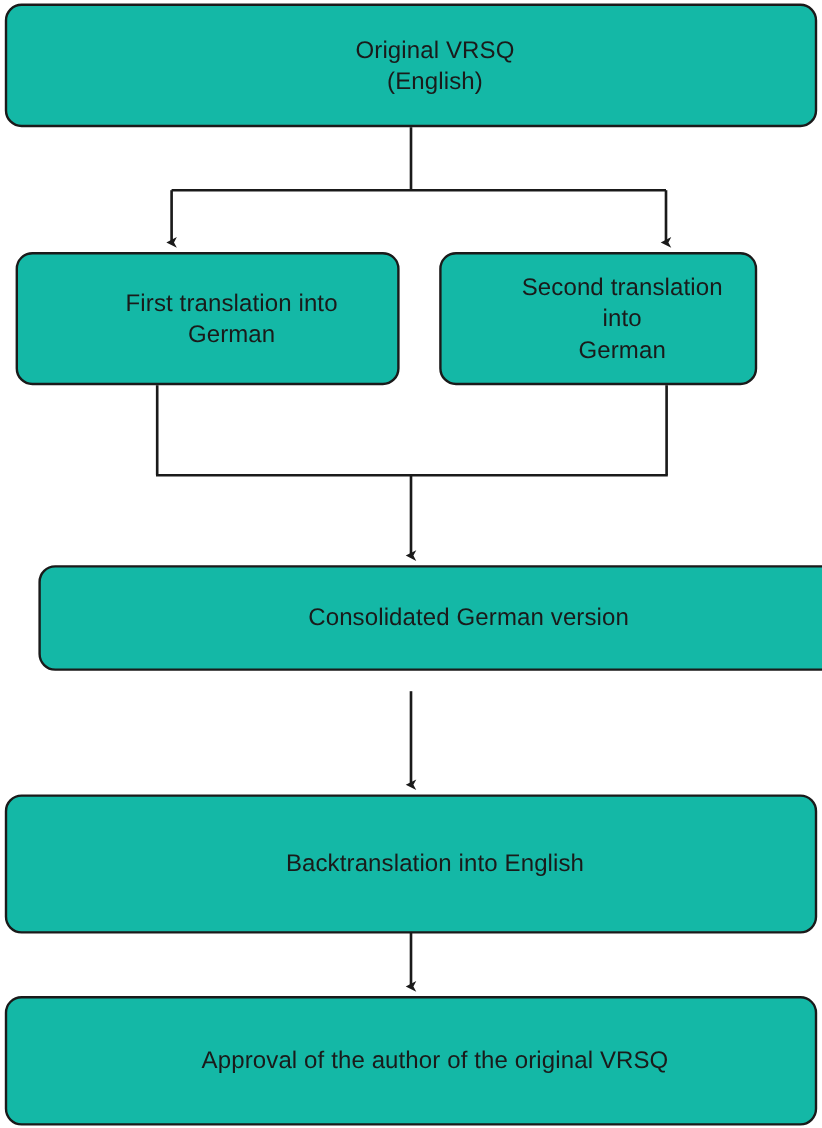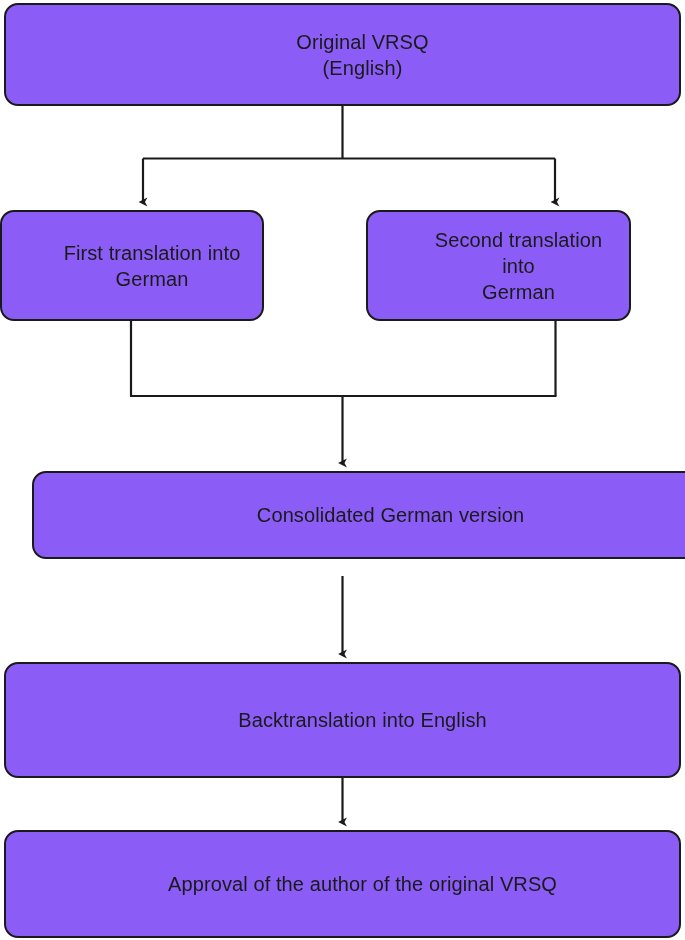--- a/index.html
+++ b/index.html
@@ -23,42 +23,42 @@
     position: absolute;
     left: 0;
     top: 0;
     width: 685px;
     height: 940px;
     pointer-events: none;
   }
   .node {
     position: absolute;
     box-sizing: border-box;
-    background: #8b5cf6;
+    background: #14b8a6;
     border: 2px solid #1a1a1a;
     border-radius: 14px;
     display: flex;
     align-items: center;
     justify-content: center;
     text-align: center;
     z-index: 2;
     padding-left: 40px;
   }
   .node-label {
     font-family: "Liberation Sans", sans-serif;
     font-size: 20px;
     line-height: 26px;
     color: #1a1a1a;
     letter-spacing: 0.1px;
     white-space: pre-line;
     padding: 0 10px;
   }
   
   #node-original      { left: 4px;   top: 3px;   width: 677px; height: 103px; }
-  #node-first-trans   { left: 0;   top: 210px; width: 264px; height: 111px; }
+  #node-first-trans   { left: 13px;   top: 210px; width: 320px; height: 111px; }
   #node-second-trans  { left: 366px; top: 210px; width: 265px; height: 111px; }
   #node-consolidated  { left: 4px;   top: 471px; width: 677px; height: 88px; margin-left: 28px; }
   #node-backtrans     { left: 4px;   top: 662px; width: 677px; height: 116px; }
   #node-approval      { left: 4px;   top: 830px; width: 677px; height: 108px; }
   #node-approval .node-label { align-self: center; margin-top: 0; }
 </style>
 </head>
 <body>
 
 <div id="flowchart">

